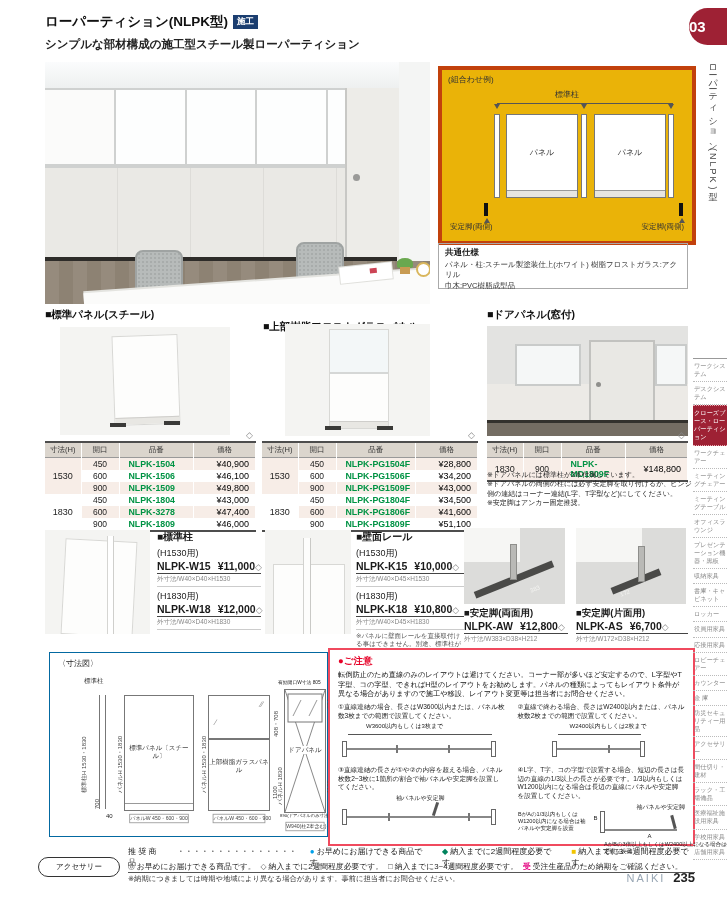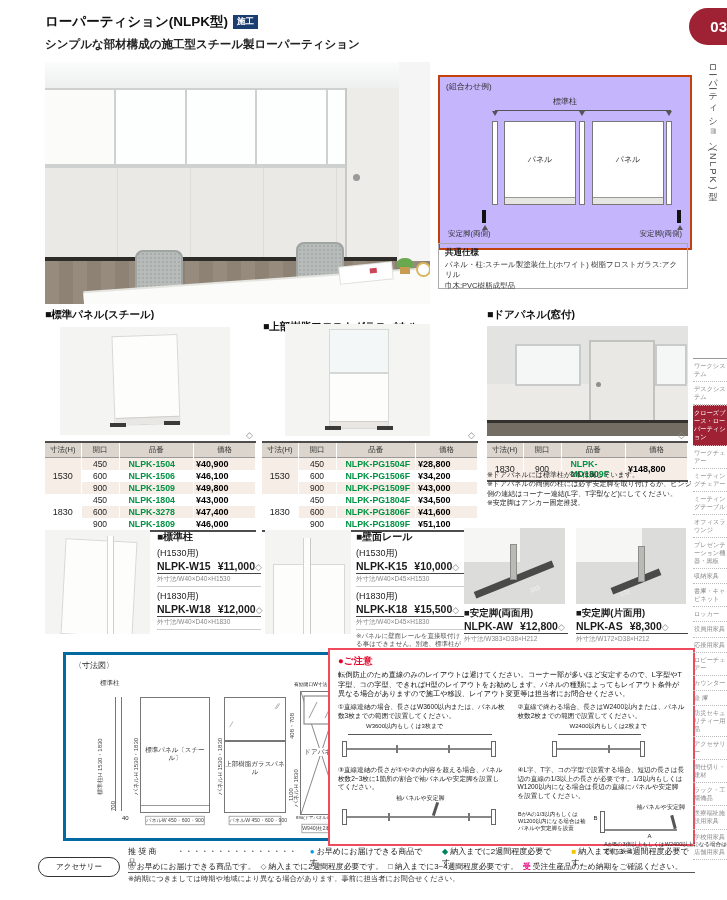--- a/index.html
+++ b/index.html
@@ -37,21 +37,21 @@
             transform:rotate(-4deg);box-shadow:0 -2px 0 #e4e4e0;}
   .prop-mag{position:absolute;left:295px;top:203px;width:52px;height:16px;background:#fff;
             transform:rotate(-6deg);box-shadow:0 0 0 1px #e0e0dc;}
   .prop-mag i{position:absolute;display:block;background:#c45;width:7px;height:5px;left:30px;top:4px;}
   .prop-plant{position:absolute;left:352px;top:196px;width:16px;height:10px;background:#6aa84f;border-radius:50% 50% 20% 20%;}
   .prop-pot{position:absolute;left:355px;top:205px;width:10px;height:7px;background:#c89b52;}
   .prop-clock{position:absolute;left:371px;top:200px;width:11px;height:11px;border-radius:50%;
               background:#fff;border:2px solid #d9b65c;}
 
   
-  #combo{left:438px;top:75px;width:250px;height:171px;border:2px solid #c2410c;background:#c4b5fd;}
+  #combo{left:438px;top:66px;width:250px;height:171px;border:4px solid #c2410c;background:#eab308;}
   #combo .c-title{position:absolute;left:6px;top:4px;font-size:8px;color:#333;}
   #combo .c-pillar{position:absolute;left:0;top:19px;width:100%;text-align:center;font-size:8px;color:#333;}
   .c-bracket{position:absolute;left:55px;top:33px;width:176px;border-top:1px solid #555;}
   .c-arr{position:absolute;top:34px;width:0;height:0;border-left:3px solid transparent;
          border-right:3px solid transparent;border-top:5px solid #555;}
   .c-post{position:absolute;top:44px;width:4px;height:82px;border:1px solid #777;background:#fff;}
   .c-panel{position:absolute;top:44px;width:70px;height:82px;border:1px solid #777;background:#fff;
            font-size:8px;color:#333;text-align:center;line-height:76px;}
   .c-panel i{position:absolute;left:0;bottom:0;width:100%;height:6px;background:#e7e5e1;border-top:1px solid #999;font-style:normal;}
   .c-foot{position:absolute;top:133px;width:4px;height:13px;background:#111;}
@@ -81,40 +81,40 @@
 
   
   .ptable{border-collapse:collapse;table-layout:fixed;border-top:2px solid #4d4d4d;border-bottom:2px solid #4d4d4d;}
   .ptable th{background:#dbd5cd;font-weight:normal;font-size:7.5px;color:#333;
              border-right:1px solid #fff;padding:2px 0;}
   .ptable thead tr{border-bottom:1px solid #999;}
   .ptable td{font-size:8.5px;text-align:center;border-right:1px solid #fff;padding:1px 2px;color:#222;}
   .ptable tr.alt td{background:#f7ede7;}
   .ptable td.hcell{background:#fff;font-size:9px;}
   .ptable td.code{color:#009344;font-weight:bold;text-align:left;padding-left:9px;font-size:8.8px;}
-  .ptable td.price{text-align:left;font-weight:bold;padding-right:6px;font-size:9px;color:#000;}
+  .ptable td.price{text-align:right;font-weight:normal;padding-right:6px;font-size:9px;color:#000;}
   .tmark{font-size:9px;color:#888;}
   .tnote{font-size:7px;line-height:1.35;color:#222;}
 
   
   .pblock .ptitle{font-size:10px;font-weight:bold;}
   .pblock .use{font-size:9px;margin-top:3px;}
   .codeline{font-size:10.5px;font-weight:bold;border-bottom:1px solid #444;padding-bottom:1px;white-space:nowrap;}
   .codeline .yen{margin-left:7px;}
   .codeline .mark{font-weight:normal;color:#888;font-size:9px;}
   .dims{font-size:6.5px;color:#888;border-bottom:1px solid #ccc;padding:1px 0 2px;}
   .pnote{font-size:6.5px;color:#555;margin-top:2px;line-height:1.3;}
   .foot-photo{background:#dcdcda;overflow:hidden;}
   .fp-panel{position:absolute;left:0;top:0;width:55%;height:34px;background:#f6f6f4;}
   .fp-bar{position:absolute;background:#4a4a48;height:7px;transform:rotate(-22deg);}
   .fp-post{position:absolute;width:5px;height:34px;background:#b9b9b6;border:1px solid #8e8e8b;}
   .fp-dim{position:absolute;font-size:6px;color:#f3f3f0;transform:rotate(-22deg);}
 
   
-  #dimfig{left:63px;top:652px;width:277px;height:183px;border:3px solid #0369a1;}
+  #dimfig{left:49px;top:652px;width:277px;height:183px;border:1px solid #0369a1;}
   #dimfig .df-title{position:absolute;left:8px;top:5px;font-size:8px;}
   .df-rect{position:absolute;border:1px solid #777;background:#fff;}
   .df-lab{position:absolute;font-size:6.5px;color:#333;text-align:center;line-height:1.25;}
   .rot{position:absolute;font-size:6px;color:#444;white-space:nowrap;
        transform:rotate(-90deg);transform-origin:left top;}
   .df-wlab{position:absolute;font-size:6px;color:#444;border:1px solid #999;text-align:center;
            background:#fff;white-space:nowrap;transform:scale(0.85);}
   .df-glassline{font-size:8px;color:#888;position:absolute;}
 
   
@@ -140,21 +140,21 @@
   #foot-note{left:128px;top:874px;font-size:7.3px;color:#333;}
   #mark-pill{left:38px;top:857px;width:80px;height:18px;border:1px solid #333;border-radius:10px;
              font-size:7.5px;text-align:center;line-height:18px;color:#111;}
   .lg-sym{font-weight:bold;margin-right:2px;}
   #brandrow{left:540px;top:868px;width:155px;text-align:right;}
   #brand{font-size:11px;color:#97a5b3;letter-spacing:2px;}
   #pageno{font-size:13px;font-weight:bold;color:#222;margin-left:8px;}
 
   
   #tab03{right:0;top:8px;width:38px;height:37px;background:#9e2134;border-radius:19px 0 0 19px;
-         color:#fff;font-weight:bold;font-size:15px;text-align:right;line-height:37px;}
+         color:#fff;font-weight:bold;font-size:15px;text-align:left;line-height:37px;}
   #side-title{right:8px;top:58px;writing-mode:vertical-rl;font-size:9px;color:#444;letter-spacing:2px;}
   #nav{right:0;top:358px;width:34px;border-top:1px solid #999;}
   .nav-item{font-size:6.2px;line-height:1.3;color:#8a8a8a;padding:3px 1px;border-bottom:1px dotted #bbb;}
   .nav-item.active{background:#9e2134;color:#fff;border-top:1px dotted #e9aab2;border-bottom:1px dotted #e9aab2;}
 </style>
 </head>
 <body>
 
 <div id="page">
 
@@ -411,21 +411,21 @@
     <div class="pp-panel" style="left:8px;top:34px;width:70px;height:70px"></div>
     <div style="position:absolute;left:38px;top:8px;width:6px;height:96px;background:#fdfdfc;border-left:1px solid #d2d2cf;border-right:1px solid #c9c9c6"></div>
   </div>
 
   <div class="abs pblock" style="left:356px;top:530px;width:108px">
     <div class="ptitle">■壁面レール</div>
     <div class="use">(H1530用)</div>
     <div class="codeline"><span>NLPK-K15</span><span class="yen">¥10,000</span><span class="mark">◇</span></div>
     <div class="dims">外寸法/W40×D45×H1530</div>
     <div class="use">(H1830用)</div>
-    <div class="codeline"><span>NLPK-K18</span><span class="yen">¥15,500</span><span class="mark">◇</span></div>
+    <div class="codeline"><span>NLPK-K18</span><span class="yen">¥10,800</span><span class="mark">◇</span></div>
     <div class="dims">外寸法/W40×D45×H1830</div>
     <div class="pnote">※パネルに壁面レールを直接取付ける事はできません。別途、標準柱が必要です。</div>
   </div>
 
   <div class="abs foot-photo" style="left:464px;top:528px;width:101px;height:76px">
     <div class="fp-panel"></div>
     <div class="fp-bar" style="left:8px;top:48px;width:84px"></div>
     <div class="fp-post" style="left:46px;top:16px"></div>
     <div class="fp-dim" style="left:66px;top:58px">383</div>
   </div>
@@ -436,21 +436,21 @@
   </div>
 
   <div class="abs foot-photo" style="left:576px;top:528px;width:110px;height:76px">
     <div class="fp-panel" style="width:60%"></div>
     <div class="fp-bar" style="left:34px;top:50px;width:52px"></div>
     <div class="fp-post" style="left:62px;top:18px"></div>
     <div class="fp-dim" style="left:44px;top:62px">172</div>
   </div>
   <div class="abs pblock" style="left:576px;top:607px;width:112px">
     <div class="ptitle" style="font-size:9.5px">■安定脚(片面用)</div>
-    <div class="codeline"><span>NLPK-AS</span><span class="yen">¥8,300</span><span class="mark">◇</span></div>
+    <div class="codeline"><span>NLPK-AS</span><span class="yen">¥6,700</span><span class="mark">◇</span></div>
     <div class="dims" style="border-bottom:none">外寸法/W172×D38×H212</div>
   </div>
 
   <div class="abs" id="dimfig">
     <div class="df-title">〈寸法図〉</div>
 
     <div class="df-lab" style="left:34px;top:24px">標準柱</div>
     <div style="position:absolute;left:49px;top:42px;width:5px;height:114px;border-left:1px solid #777;border-right:1px solid #777"></div>
     <div class="rot" style="left:30px;top:140px">標準柱H 1530・1830</div>
     <div class="rot" style="left:44px;top:156px;font-size:6px">700</div>
@@ -555,20 +555,23 @@
       <span><span class="lg-sym" style="color: rgb(242, 197, 0);">■</span><span>納入までに3~4週間程度必要です。</span></span>
     </div>
   <div class="abs" id="mark-pill">アクセサリー</div>
   <div class="abs" id="legend2">
       <span><span class="lg-sym" style="color: rgb(85, 85, 85);">◎</span><span>お早めにお届けできる商品です。</span></span>
       <span><span class="lg-sym" style="color: rgb(85, 85, 85);">◇</span><span>納入までに2週間程度必要です。</span></span>
       <span><span class="lg-sym" style="color: rgb(85, 85, 85);">□</span><span>納入までに3~4週間程度必要です。</span></span>
       <span><span class="lg-sym" style="color: rgb(228, 0, 127);">受</span><span>受注生産品のため納期をご確認ください。</span></span>
     </div>
   <div class="abs" id="foot-note">※納期につきましては時期や地域により異なる場合があります。事前に担当者にお問合せください。</div>
+  <div class="abs" id="brandrow">
+    <span id="brand">NAIKI</span><span id="pageno">235</span>
+  </div>
 
   <div class="abs" id="tab03">03</div>
   <div class="abs" id="side-title">ローパーティション(NLPK型)</div>
   <div class="abs" id="nav">
       <div class="nav-item">ワークシステム</div>
       <div class="nav-item">デスクシステム</div>
       <div class="nav-item active">クローズブース・ローパーティション</div>
       <div class="nav-item">ワークチェアー</div>
       <div class="nav-item">ミーティングチェアー</div>
       <div class="nav-item">ミーティングテーブル</div>

